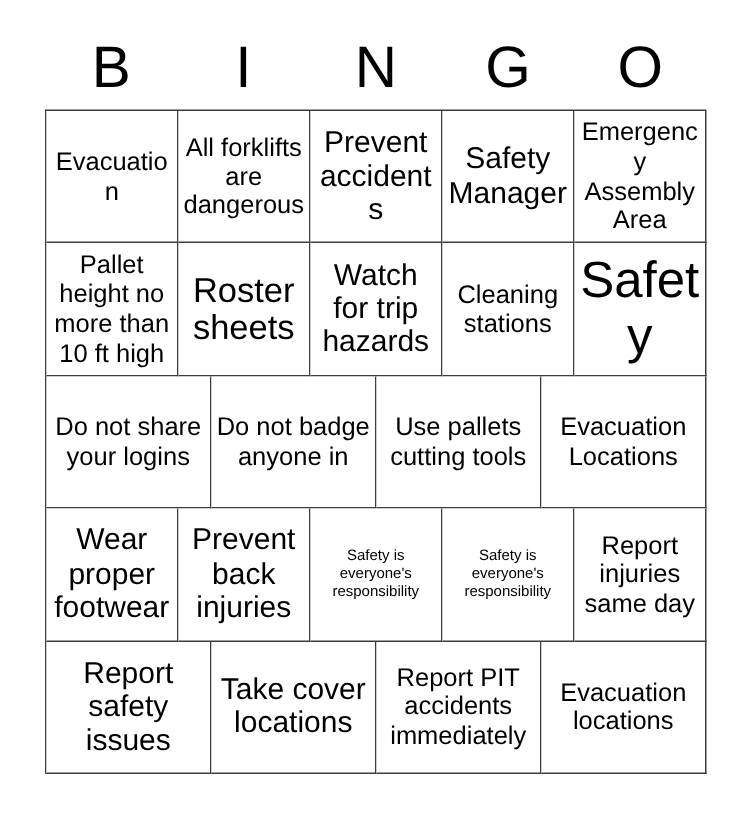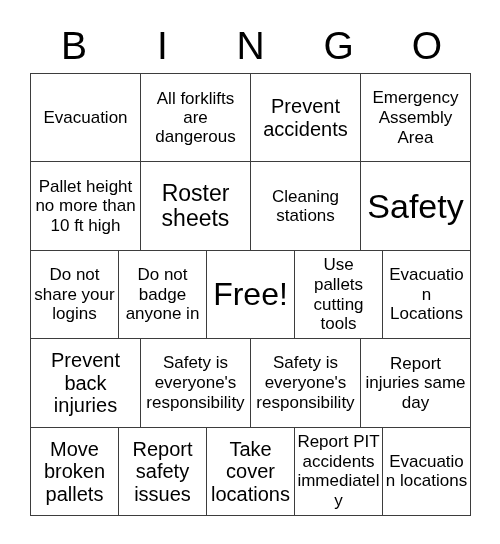--- a/index.html
+++ b/index.html
@@ -69,21 +69,21 @@
     padding: 1px 2px;
     overflow: hidden;
     background: #ffffff;
   }
   .cell-text {
     display: block;
     width: 100%;
     line-height: 1.13;
     word-wrap: break-word;
   }
-  .fs-xs .cell-text { font-size: 17px; line-height: 1.18; text-align: center; }
+  .fs-xs .cell-text { font-size: 10px; line-height: 1.18; text-align: center; }
   .fs-sm .cell-text { font-size: 17px; line-height: 1.16; }
   .fs-md .cell-text { font-size: 17px; line-height: 1.14; }
   .fs-lg .cell-text { font-size: 20px; line-height: 1.12; }
   .fs-xl .cell-text { font-size: 23px; line-height: 1.1; }
   .fs-xxl .cell-text { font-size: 34px; line-height: 1.08; }
   .fs-free .cell-text { font-size: 32px; line-height: 1.05; }
 </style>
 </head>
 <body>
 
@@ -101,73 +101,76 @@
       <div class="grid-row">
         <div class="cell fs-sm">
           <span class="cell-text">Evacuation</span>
         </div>
         <div class="cell fs-md">
           <span class="cell-text">All forklifts are dangerous</span>
         </div>
         <div class="cell fs-lg">
           <span class="cell-text">Prevent accidents</span>
         </div>
+        <div class="cell fs-lg">
+          <span class="cell-text">Safety Manager</span>
+        </div>
         <div class="cell fs-sm">
           <span class="cell-text">Emergency Assembly Area</span>
         </div>
       </div>
       <div class="grid-row">
         <div class="cell fs-sm">
           <span class="cell-text">Pallet height no more than 10 ft high</span>
         </div>
         <div class="cell fs-xl">
           <span class="cell-text">Roster sheets</span>
+        </div>
+        <div class="cell fs-lg">
+          <span class="cell-text">Watch for trip hazards</span>
         </div>
         <div class="cell fs-md">
           <span class="cell-text">Cleaning stations</span>
         </div>
         <div class="cell fs-xxl">
           <span class="cell-text">Safety</span>
         </div>
       </div>
       <div class="grid-row">
         <div class="cell fs-md">
           <span class="cell-text">Do not share your logins</span>
         </div>
         <div class="cell fs-md">
           <span class="cell-text">Do not badge anyone in</span>
         </div>
-        <div class="cell fs-free">
-          <span class="cell-text">Free!</span>
-        </div>
         <div class="cell fs-sm">
           <span class="cell-text">Use pallets cutting tools</span>
         </div>
         <div class="cell fs-sm">
           <span class="cell-text">Evacuation Locations</span>
         </div>
       </div>
       <div class="grid-row">
+        <div class="cell fs-lg">
+          <span class="cell-text">Wear proper footwear</span>
+        </div>
         <div class="cell fs-lg">
           <span class="cell-text">Prevent back injuries</span>
         </div>
         <div class="cell fs-xs">
           <span class="cell-text">Safety is everyone's responsibility</span>
         </div>
         <div class="cell fs-xs">
           <span class="cell-text">Safety is everyone's responsibility</span>
         </div>
         <div class="cell fs-md">
           <span class="cell-text">Report injuries same day</span>
         </div>
       </div>
       <div class="grid-row">
-        <div class="cell fs-lg">
-          <span class="cell-text">Move broken pallets</span>
-        </div>
         <div class="cell fs-lg">
           <span class="cell-text">Report safety issues</span>
         </div>
         <div class="cell fs-lg">
           <span class="cell-text">Take cover locations</span>
         </div>
         <div class="cell fs-sm">
           <span class="cell-text">Report PIT accidents immediately</span>
         </div>
         <div class="cell fs-sm">

